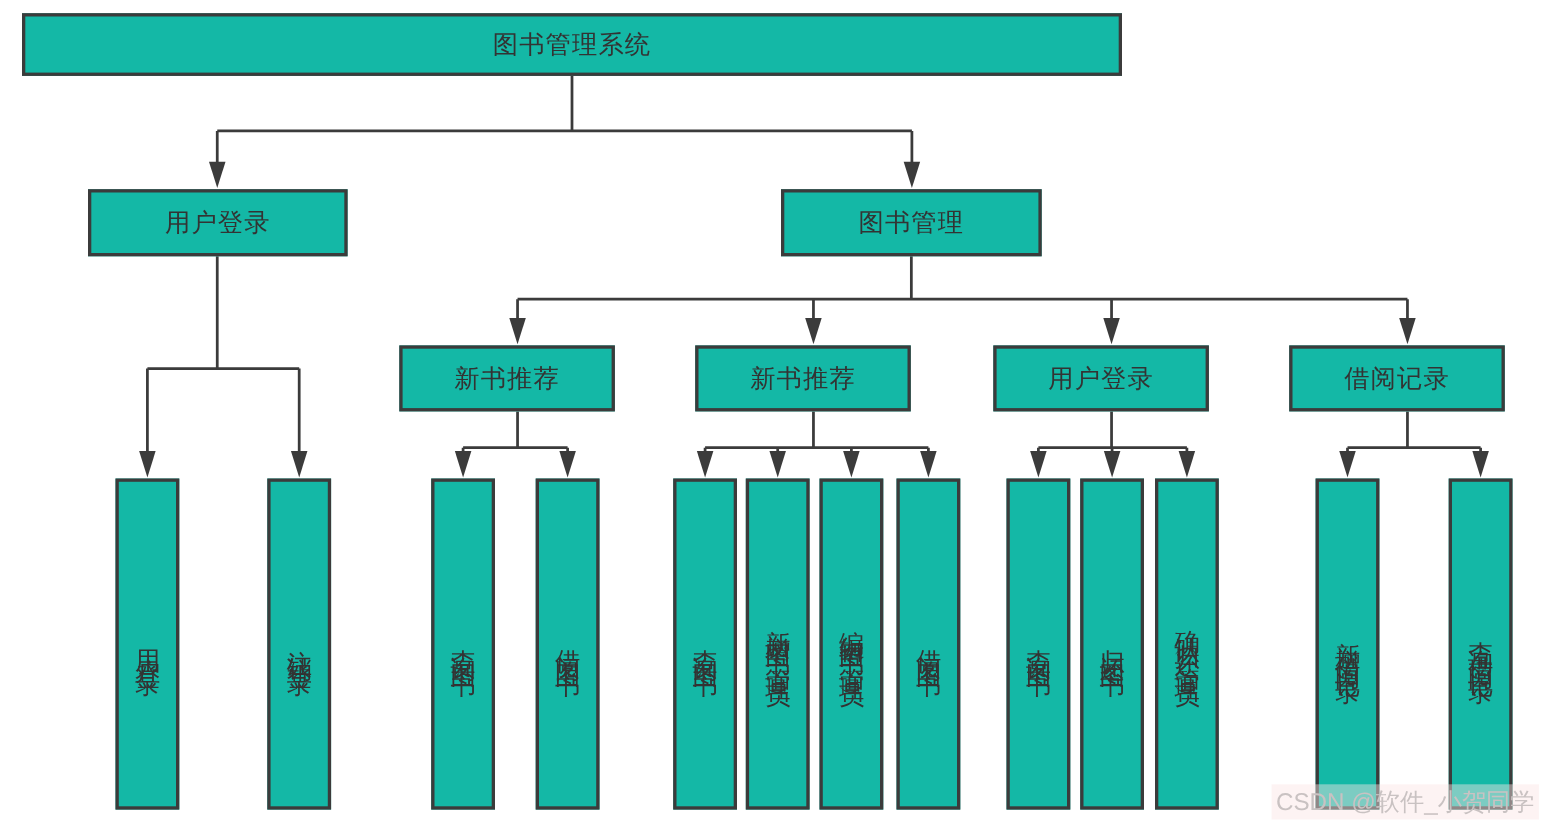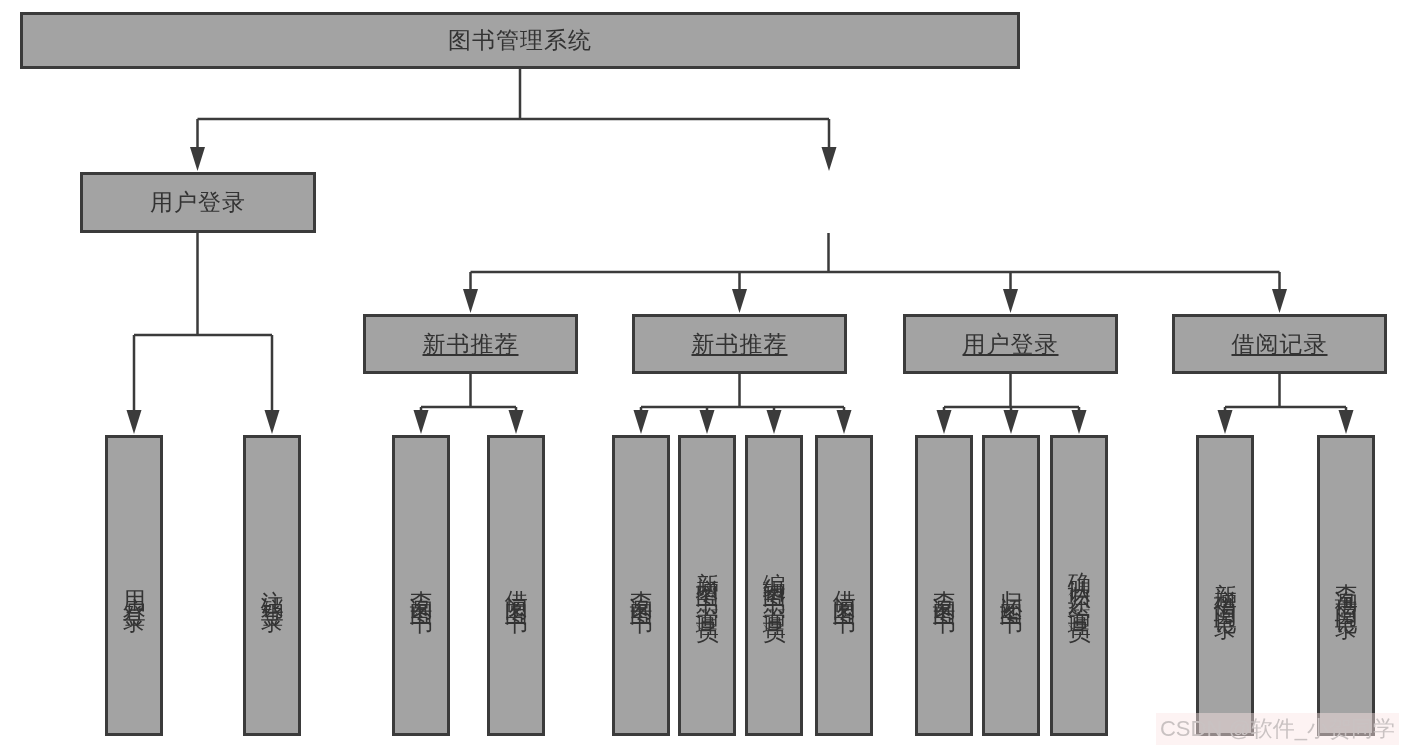--- a/index.html
+++ b/index.html
@@ -14,21 +14,21 @@
   .connectors {
     position: absolute;
     left: 0; top: 0;
     width: 1405px; height: 747px;
     z-index: 1;
   }
   .box {
     position: absolute;
     box-sizing: border-box;
     border: 3px solid #3b3b3b;
-    background: #a3a3a3;
+    background: #14b8a6;
     display: flex;
     align-items: center;
     justify-content: center;
     color: #333333;
     z-index: 2;
   }
   .hlabel {
     font-size: 23px;
     letter-spacing: 1px;
     white-space: nowrap;
@@ -38,21 +38,21 @@
     text-orientation: mixed;
     font-size: 23px;
     letter-spacing: 7px;
     line-height: 1.1;
     white-space: nowrap;
   }
   
   .root   { left: 20px;   top: 12px;  width: 1000px; height: 57px; }
   .l2a    { left: 80px;   top: 172px; width: 236px;  height: 61px; }
   .l2b    { left: 710px;  top: 172px; width: 237px;  height: 61px; }
-  .l3     { top: 314px; height: 60px; width: 215px; text-decoration: underline; }
+  .l3     { top: 314px; height: 60px; width: 196px; }
   .l3a    { left: 363px; }
   .l3b    { left: 632px; }
   .l3c    { left: 903px; }
   .l3d    { left: 1172px; text-align: right; }
   .leaf   { top: 435px; height: 301px; width: 58px; }
   .leaf1  { left: 105px; }
   .leaf2  { left: 243px; }
   .leaf3  { left: 392px; }
   .leaf4  { left: 487px; }
   .leaf5  { left: 612px; }
@@ -122,20 +122,23 @@
     </g>
   </svg>
 
   <div class="box root">
     <span class="hlabel">图书管理系统</span>
   </div>
 
   <div class="box l2a">
     <span class="hlabel">用户登录</span>
   </div>
+  <div class="box l2b">
+    <span class="hlabel">图书管理</span>
+  </div>
 
   <div class="box l3 l3a">
     <span class="hlabel">新书推荐</span>
   </div>
   <div class="box l3 l3b">
     <span class="hlabel">新书推荐</span>
   </div>
   <div class="box l3 l3c">
     <span class="hlabel">用户登录</span>
   </div>

